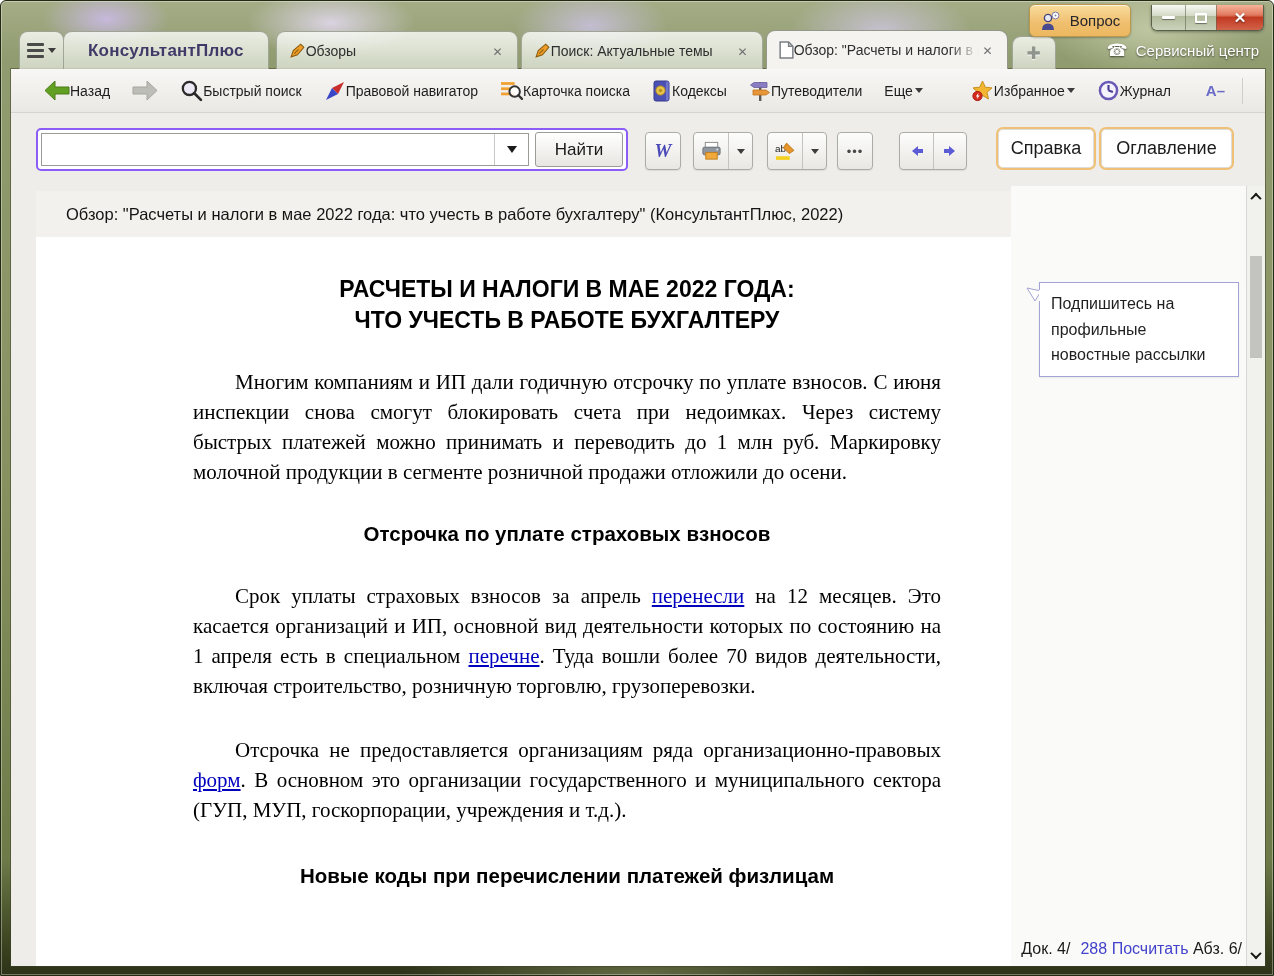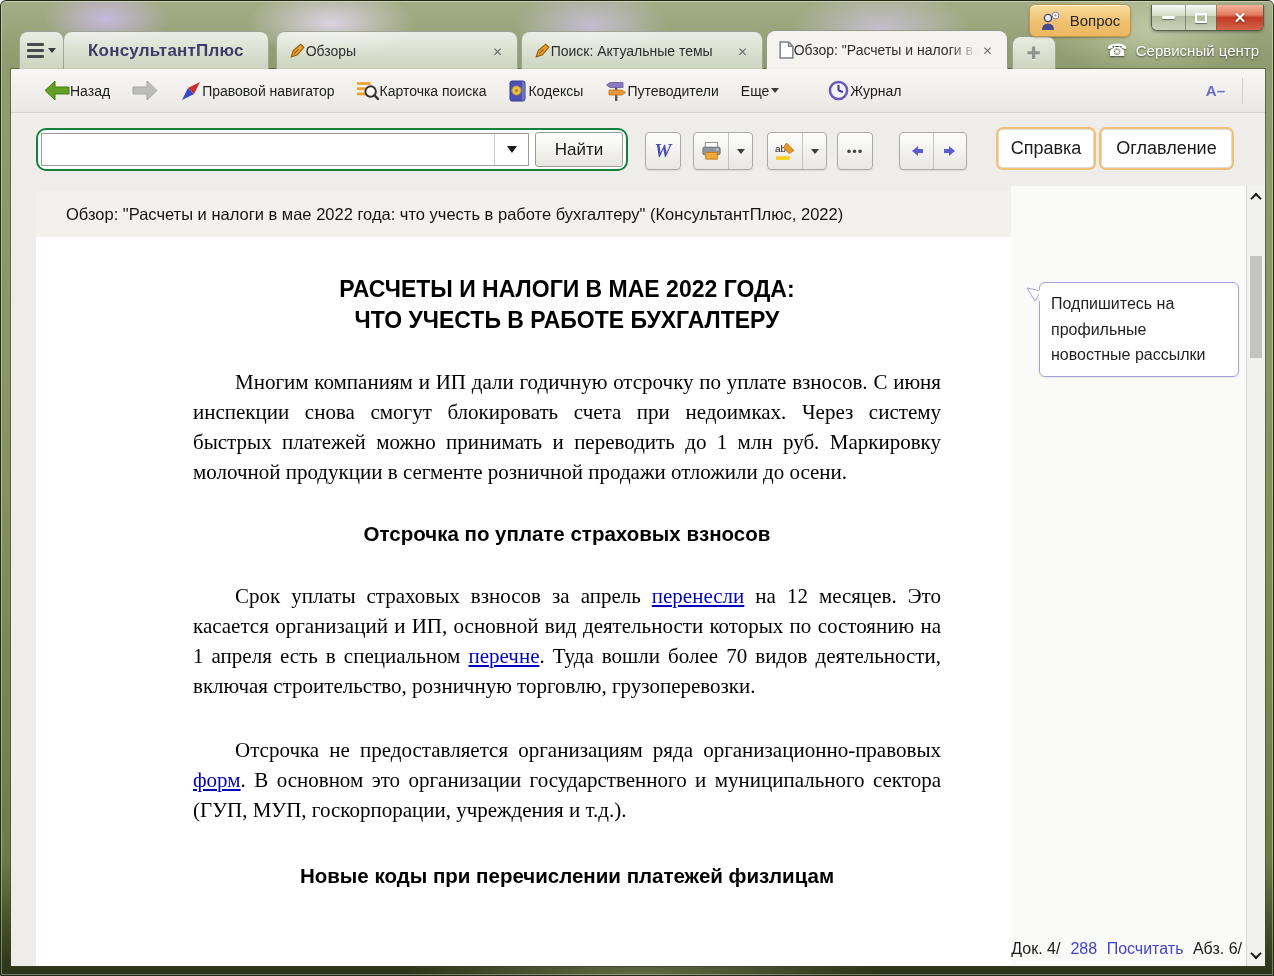--- a/index.html
+++ b/index.html
@@ -76,21 +76,21 @@
     background:transparent; border:none; cursor:pointer; white-space:nowrap; }
   .tbtn .caret{ margin-left:2px; }
   .tool-spacer{ flex:1; }
   .tool-sep{ width:1px; height:26px; background:#cfcec9; margin:0 6px; }
   .font-btn{ color:#6a6ac9; font-weight:bold; }
   .font-btn.small{ font-size:15px; }
 
   
   .searchrow{ position:absolute; left:0; top:44px; width:1254px; height:73px; }
   .search-wrapper{ position:absolute; left:25px; top:15px; width:592px; height:43px;
-    border:2px solid #15803d; border-radius:10px; background:#fff; display:flex; align-items:center; padding:3px; }
+    border:2px solid #8b5cf6; border-radius:5px; background:#fff; display:flex; align-items:center; padding:3px; }
   .combo{ flex:1; height:33px; border:1px solid #9b9b98; display:flex; }
   .combo input{ flex:1; border:none; outline:none; font-size:16px; padding:0 8px; font-family:"Liberation Sans",sans-serif; }
   .combo-drop{ width:34px; border-left:1px solid #c9c9c5; background:#fff; display:flex; align-items:center; justify-content:center; cursor:pointer; }
   .combo-drop .caret{ border-top-color:#1a1a1a; border-left-width:5.5px; border-right-width:5.5px; border-top-width:7px; }
   .find-btn{ width:88px; height:35px; margin-left:6px; font-size:17px; color:#1a1a1a;
     background:linear-gradient(180deg,#ffffff,#e7e6e2); border:1px solid #9b9b98; border-radius:3px; cursor:pointer;
     font-family:"Liberation Sans",sans-serif; }
   .sq-btn{ position:absolute; top:19px; height:38px; display:flex; align-items:center; justify-content:center;
     background:linear-gradient(180deg,#fdfdfc,#e8e7e3); border:1px solid #ababa7; border-radius:4px; cursor:pointer;
     box-shadow:0 1px 1px rgba(0,0,0,.08); }
@@ -112,26 +112,26 @@
     padding:36px 70px 0 157px; font-family:"Liberation Serif",serif; font-size:21px; line-height:30px; color:#000; }
   .doc-title{ text-align:center; font-family:"Liberation Sans",sans-serif; font-weight:bold; font-size:23px; line-height:29px; margin-top:2px; }
   .doc-body p{ text-align:justify; text-indent:42px; }
   .p1{ margin-top:32px; } .p2{ margin-top:32px; } .p3{ margin-top:34px; }
   .doc-h2{ text-align:center; font-family:"Liberation Sans",sans-serif; font-weight:bold; font-size:20.5px; margin-top:32px; }
   .doc-h3{ text-align:center; font-family:"Liberation Sans",sans-serif; font-weight:bold; font-size:20.5px; margin-top:36px; }
   .doc-body a{ color:#0000bf; text-decoration:underline; cursor:pointer; }
 
   
   .right-panel{ position:absolute; left:1000px; top:117px; width:236px; height:780px; background:#fafaf8; }
-  .bubble{ position:absolute; left:28px; top:96px; width:200px; background:#fff; border:1px solid #a3a3d6; border-radius:6px;
+  .bubble{ position:absolute; left:28px; top:96px; width:200px; background:#fff; border:1px solid #a3a3d6; border-radius:0;
     padding:8px 11px; font-size:16px; line-height:25.5px; color:#1f1f1f; box-shadow:0 1px 2px rgba(0,0,0,.07); cursor:pointer; }
   .bubble-tail{ position:absolute; left:-14px; top:2px; }
   .statusline{ position:absolute; right:5px; bottom:8px; white-space:nowrap; font-size:16px; color:#1a1a1a; }
   .statusline .lnk{ color:#4343cb; cursor:pointer; }
-  .statusline span{ margin-left:5px; } .statusline span:first-child{ margin-left:0;margin-top:8px; }
+  .statusline span{ } .statusline span:first-child{ margin-left:0;margin-top:8px; }
 
   
   .scrollbar{ position:absolute; right:0; top:117px; width:19px; height:780px; background:#f1f1ee; border-left:1px solid #d8d7d3; }
   .scroll-btn{ position:absolute; left:0; width:100%; height:22px; display:flex; align-items:center; justify-content:center; cursor:pointer; }
   .scroll-btn.up{ top:0; } .scroll-btn.down{ bottom:0; }
   .chev{ width:8px; height:8px; border-left:2.6px solid #161616; border-top:2.6px solid #161616; }
   .chev.upc{ transform:rotate(45deg) translate(1px,1px); }
   .chev.downc{ transform:rotate(225deg) translate(1px,1px); }
   .scroll-thumb{ position:absolute; left:3px; right:3px; top:70px; height:102px; background:#c3c3c0; cursor:pointer; }
 
@@ -231,20 +231,29 @@
       </button>
       <button class="tbtn">
         <span class="icon">
           <svg width="26" height="23" viewBox="0 0 26 23">
               <path d="M15 2 V8 H1 V15 H15 V21 L25 11.5 Z" fill="#bdbdb8" stroke="#a7a7a1"></path>
             </svg>
         </span>
       </button>
       <button class="tbtn">
         <span class="icon">
+          <svg width="23" height="23" viewBox="0 0 22 22">
+              <circle cx="9" cy="9" r="6.3" fill="#edeaf6" stroke="#2a2a2a" stroke-width="2.2"></circle>
+              <line x1="13.7" y1="13.7" x2="20" y2="20" stroke="#2a2a2a" stroke-width="2.6" stroke-linecap="round"></line>
+            </svg>
+        </span>
+        <span>Быстрый поиск</span>
+      </button>
+      <button class="tbtn">
+        <span class="icon">
           <svg width="22" height="22" viewBox="0 0 22 22">
               <polygon points="20,2 8,8 14,14" fill="#c82e2e"></polygon>
               <polygon points="2,20 14,14 8,8" fill="#3a46c8"></polygon>
             </svg>
         </span>
         <span>Правовой навигатор</span>
       </button>
       <button class="tbtn">
         <span class="icon">
           <svg width="23" height="23" viewBox="0 0 22 22">
@@ -276,20 +285,31 @@
               <polygon points="4,10 17,10 20.5,12.5 17,15 4,15" fill="#e8963a" stroke="#c0731a" stroke-width=".8"></polygon>
             </svg>
         </span>
         <span>Путеводители</span>
       </button>
       <button class="tbtn">
         <span>Еще</span>
         <span class="caret"></span>
       </button>
       <div style="width:26px"></div>
+      <button class="tbtn">
+        <span class="icon">
+          <svg width="23" height="22" viewBox="0 0 22 22">
+              <polygon points="11,1 13.8,7.2 20.5,7.9 15.5,12.4 17,19 11,15.5 5,19 6.5,12.4 1.5,7.9 8.2,7.2" fill="#f2b632" stroke="#c78f1e"></polygon>
+              <circle cx="6" cy="16" r="4.6" fill="#d42a1e" stroke="#a81a10"></circle>
+              <polygon points="7,12.8 4.4,16.6 6,16.6 5.2,19.3 8.2,15.6 6.5,15.6" fill="#fff"></polygon>
+            </svg>
+        </span>
+        <span>Избранное</span>
+        <span class="caret"></span>
+      </button>
       <button class="tbtn">
         <span class="icon">
           <svg width="23" height="23" viewBox="0 0 22 22">
               <circle cx="11" cy="11" r="8.2" fill="#f4f2fa" stroke="#6a5ab8" stroke-width="2.4"></circle>
               <line x1="11" y1="11" x2="11" y2="5.8" stroke="#4a3a98" stroke-width="2"></line>
               <line x1="11" y1="11" x2="15.2" y2="12.4" stroke="#4a3a98" stroke-width="2"></line>
             </svg>
         </span>
         <span>Журнал</span>
       </button>

